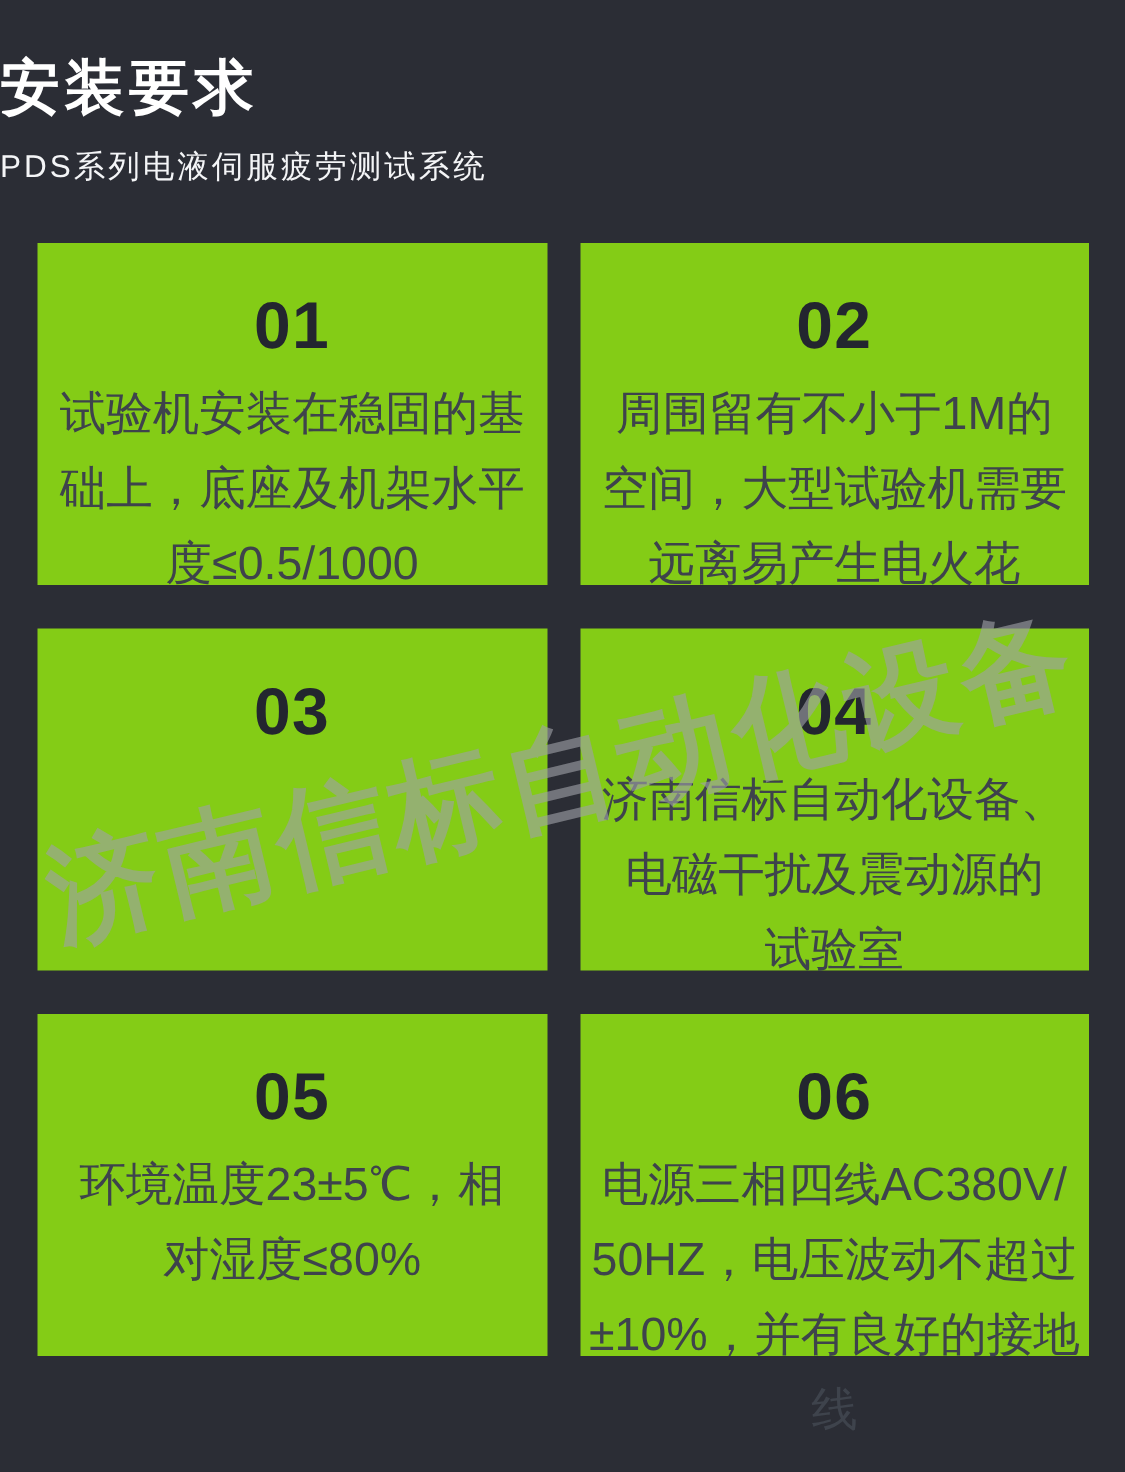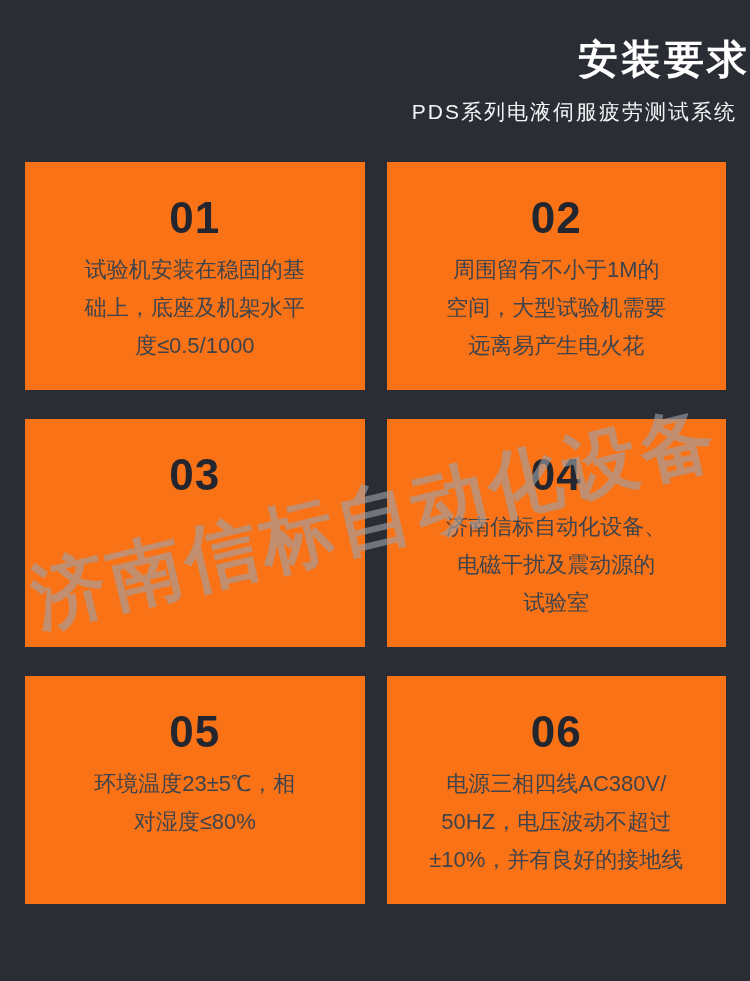--- a/index.html
+++ b/index.html
@@ -9,21 +9,21 @@
   body {
     width: 750px;
     height: 981px;
     background: #2b2d35;
     position: relative;
     overflow: hidden;
     font-family: "Liberation Sans", sans-serif;
   }
   .header {
     padding-top: 36px;
-    text-align: right;
+    text-align: left;
     color: #ffffff;
   }
   .page-title {
     margin: 0;
     font-size: 40px;
     line-height: 46px;
     font-weight: bold;
     letter-spacing: 3px;
     color: #ffffff;
   }
@@ -39,41 +39,41 @@
     position: absolute;
     left: 25px;
     top: 162px;
     width: 701px;
     display: grid;
     grid-template-columns: 1fr 1fr;
     column-gap: 22px;
     row-gap: 29px;
   }
   .card {
-    background: #f97316;
+    background: #84cc16;
     height: 228px;
     display: flex;
     flex-direction: column;
     align-items: center;
     justify-content: flex-start;
     padding-top: 33px;
     box-sizing: border-box;
     text-align: center;
   }
   .card-number {
     font-size: 44px;
     line-height: 46px;
     font-weight: 600;
     color: #23262f;
     letter-spacing: 1px;
   }
   .card-text {
     margin-top: 10px;
-    font-size: 22px;
-    line-height: 38px;
+    font-size: 31px;
+    line-height: 50px;
     color: #3e434c;
     white-space: pre-line;
   }
   .watermark {
     position: absolute;
     left: -15px;
     top: 466px;
     width: 780px;
     text-align: center;
     font-size: 74px;

